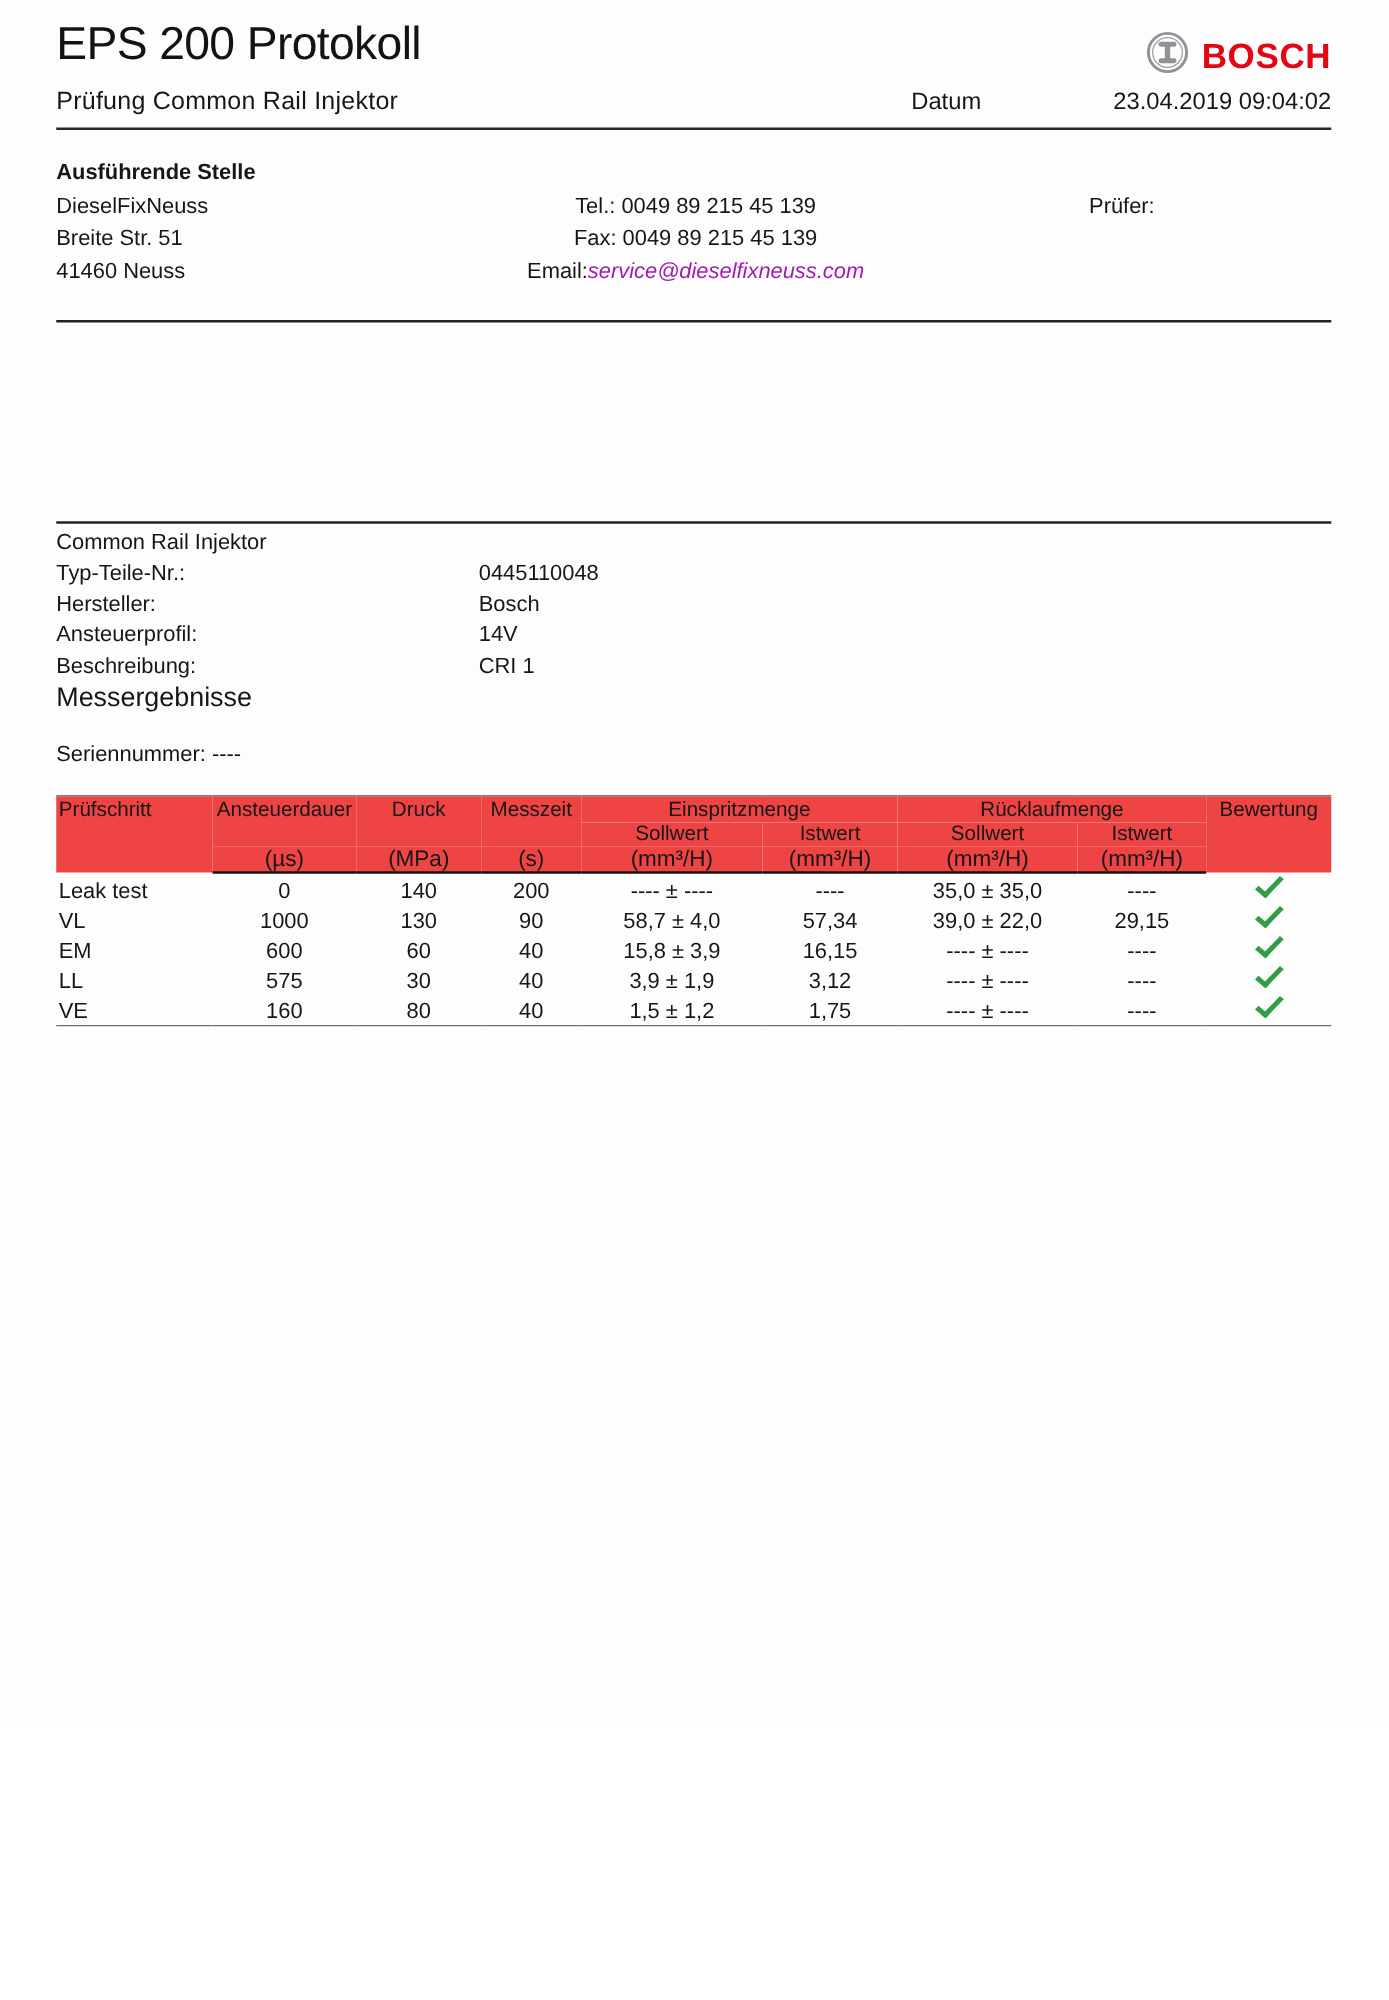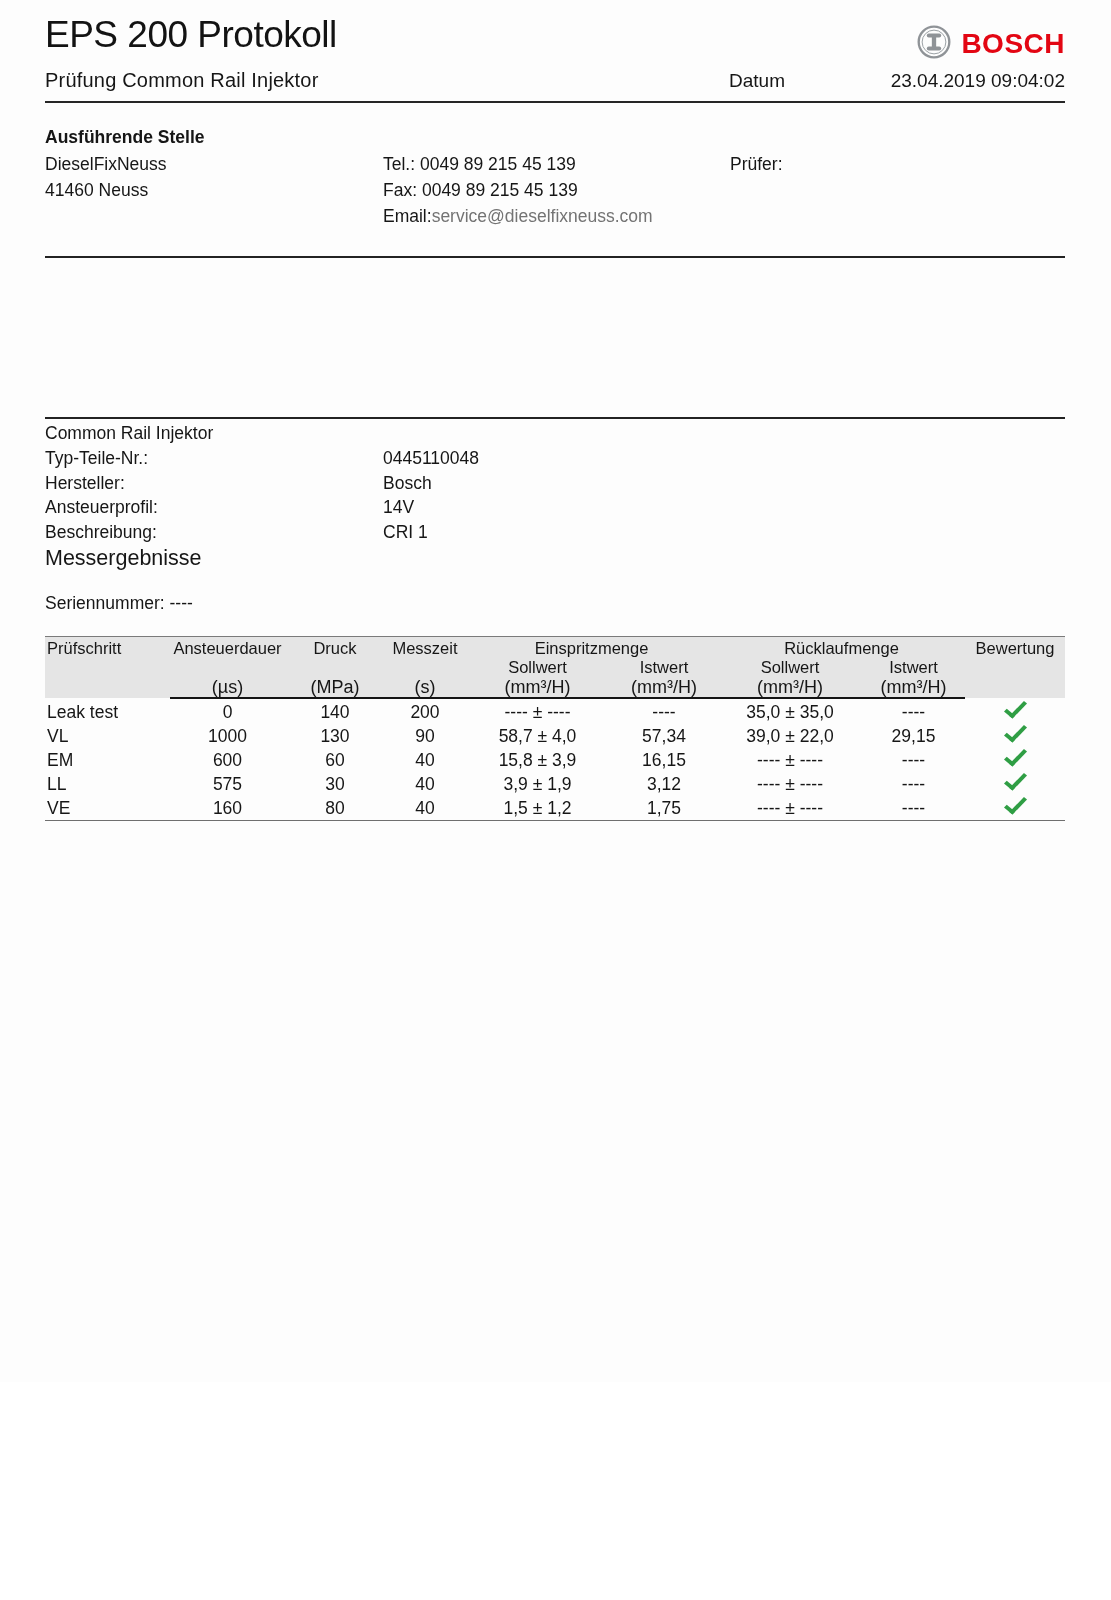--- a/index.html
+++ b/index.html
@@ -19,42 +19,42 @@
   .datum-value { position: absolute; right: 0; bottom: 2px; font-size: 19px; }
 
   
   .t { font-size: 17.5px; line-height: 26px; }
   .heading-bold { font-weight: 700; font-size: 17.5px; line-height: 27px; }
   .heading-plain { font-weight: 400; font-size: 17.5px; line-height: 25px; }
 
   
   .three-col { position: absolute; left: 45px; width: 1020px; display: grid; grid-template-columns: 338px 347px 1fr; }
   #office { top: 124px; }
-  #office .col2, #office .col3 { padding-top: 27px; }
-  .email-link { color: #737373; text-decoration: none; cursor: pointer; }
+  #office .col2, #office .col3 { padding-top: 27px; text-align: center; }
+  .email-link { color: #a21caf; text-decoration: none; cursor: pointer; font-style: italic; }
 
   .divider { position: absolute; left: 45px; right: 46px; border-top: 2px solid #232323; }
   #divider-1 { top: 256px; }
   #divider-2 { top: 417px; }
 
   #customer { top: 263px; }
   #customer .col2, #customer .col3 { padding-top: 23px; }
   #customer .t { line-height: 25px; }
 
   #injector { position: absolute; left: 45px; top: 421px; width: 1020px; }
   .kv-row { display: grid; grid-template-columns: 338px 1fr; }
   .kv-row .t { line-height: 24.5px; }
 
   #results-heading { position: absolute; left: 45px; top: 546px; font-size: 21.5px; font-weight: 400; }
   #serial-line { position: absolute; left: 45px; top: 593px; font-size: 17.5px; }
 
   
   #table-wrap { position: absolute; left: 45px; top: 636px; width: 1020px; }
   table { width: 1020px; border-collapse: collapse; table-layout: fixed; }
-  thead { background: #e5e5e5; }
+  thead { background: #ef4444; }
   thead tr:first-child th { border-top: 1px solid #7a7a7a; }
   thead tr:last-child th { border-bottom: 2px solid #141414; }
   th { font-weight: 400; font-size: 16.5px; text-align: center; vertical-align: top; line-height: 19px; padding: 0; }
   th.left { text-align: left; padding-left: 2px; }
   th.unit { font-size: 18px; line-height: 20px; padding-bottom: 0; }
   th.pad-top { padding-top: 2px; }
   tbody td { font-size: 17.5px; text-align: center; height: 24px; line-height: 24px; padding: 0; }
   tbody td.left { text-align: left; padding-left: 2px; }
   tbody tr:first-child td { padding-top: 1px; }
   tbody { border-bottom: 1px solid #6f6f6f; }
@@ -92,20 +92,21 @@
       <span class="doc-subtitle">Prüfung Common Rail Injektor</span>
       <span class="datum-label">Datum</span>
       <span class="datum-value">23.04.2019 09:04:02</span>
     </div>
   </div>
 
   <div id="office" class="three-col">
     <div class="col1">
       <div class="heading-bold">Ausführende Stelle</div>
       <div class="t">DieselFixNeuss</div>
+      <div class="t">Breite Str. 51</div>
       <div class="t">41460 Neuss</div>
     </div>
     <div class="col2">
       <div class="t"><span>Tel.:</span> <span>0049 89 215 45 139</span></div>
       <div class="t"><span>Fax:</span> <span>0049 89 215 45 139</span></div>
       <div class="t"><span>Email:</span><a class="email-link">service@dieselfixneuss.com</a></div>
     </div>
     <div class="col3">
       <div class="t">Prüfer:</div>
     </div>

